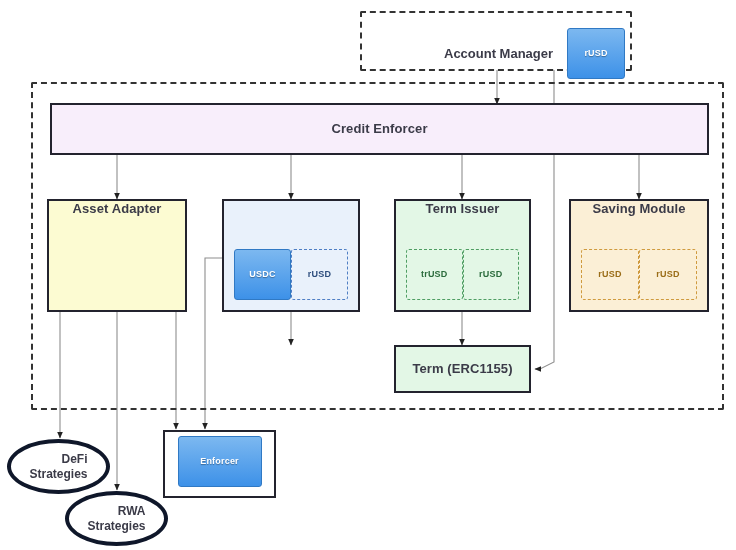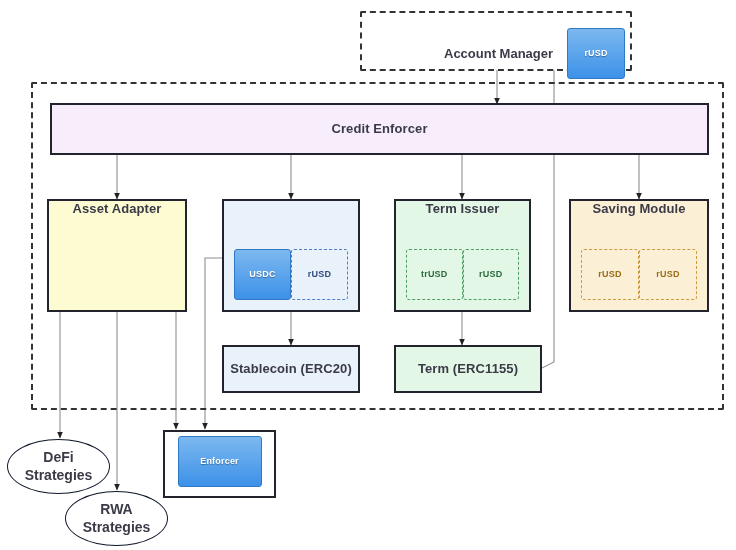--- a/index.html
+++ b/index.html
@@ -119,28 +119,28 @@
   .badge.dash-orange {
     background: transparent;
     border: 1px dashed #cf9a3e;
     color: #9a6d18;
   }
 
   
   .ellipse {
     position: absolute;
     box-sizing: border-box;
-    border: 1px solid #0f172a;
+    border: 4px solid #0f172a;
     border-radius: 50%;
     background: #ffffff;
     display: flex;
     align-items: center;
     justify-content: center;
-    text-align: center;
-    font-size: 14px;
+    text-align: right;
+    font-size: 12px;
     font-weight: bold;
     color: #3b3b48;
     line-height: 1.22;
   }
 
   
   .oracle-badge-wrap {
     position: absolute;
     left: 0; right: 0;
     bottom: 9px;
@@ -221,25 +221,22 @@
   </div>
 
   <div class="node tanpale" style="left:569px; top:199px; width:140px; height:113px;">
     <div class="title">Saving Module</div>
     <div class="badge-row">
       <span class="badge dash-orange">rUSD</span>
       <span class="badge dash-orange">rUSD</span>
     </div>
   </div>
 
-  <div class="node bluepale centered" style="left:222px; top:345px; width:138px; height:48px;">
-    <div class="title">Stablecoin (ERC20)</div>
-  </div>
-
-  <div class="node greenpale centered" style="left:394px; top:345px; width:148px; height:48px;">
+
+  <div class="node greenpale centered" style="left:394px; top:345px; width:137px; height:48px;">
     <div class="title">Term (ERC1155)</div>
   </div>
 
   <div class="node" style="left:163px; top:430px; width:113px; height:68px; background:#ffffff;">
     <div class="oracle-badge-wrap">
       <span class="badge solid-blue chainlink">Enforcer</span>
     </div>
   </div>
 
   <div class="ellipse" style="left:7px; top:439px; width:103px; height:55px;">

